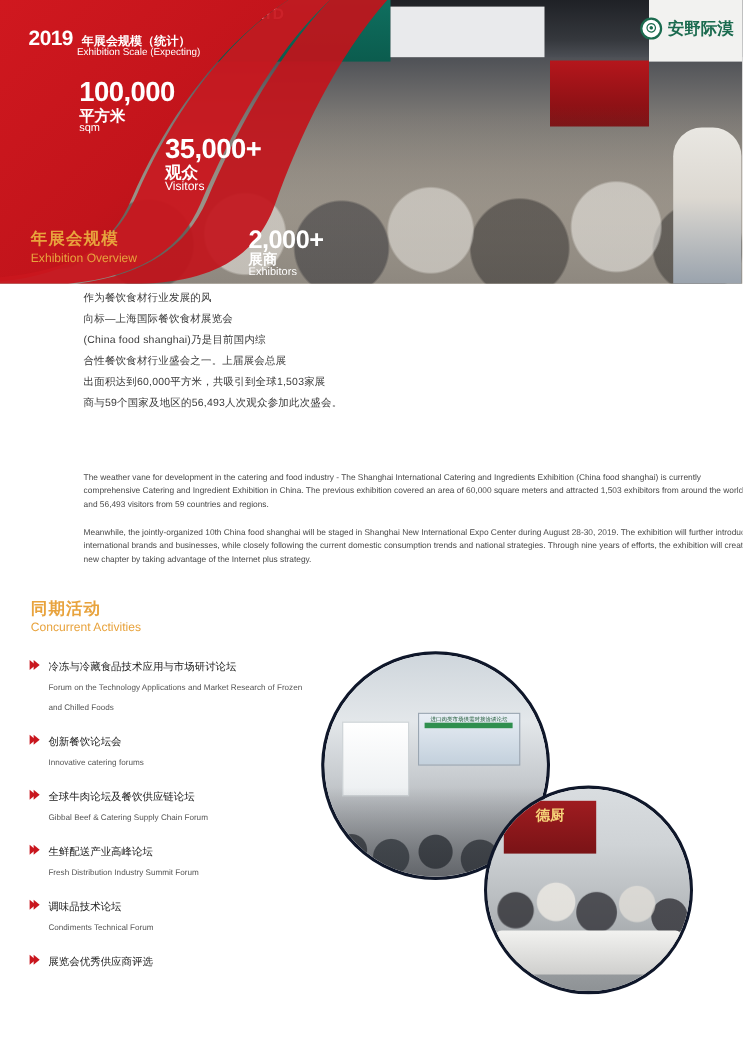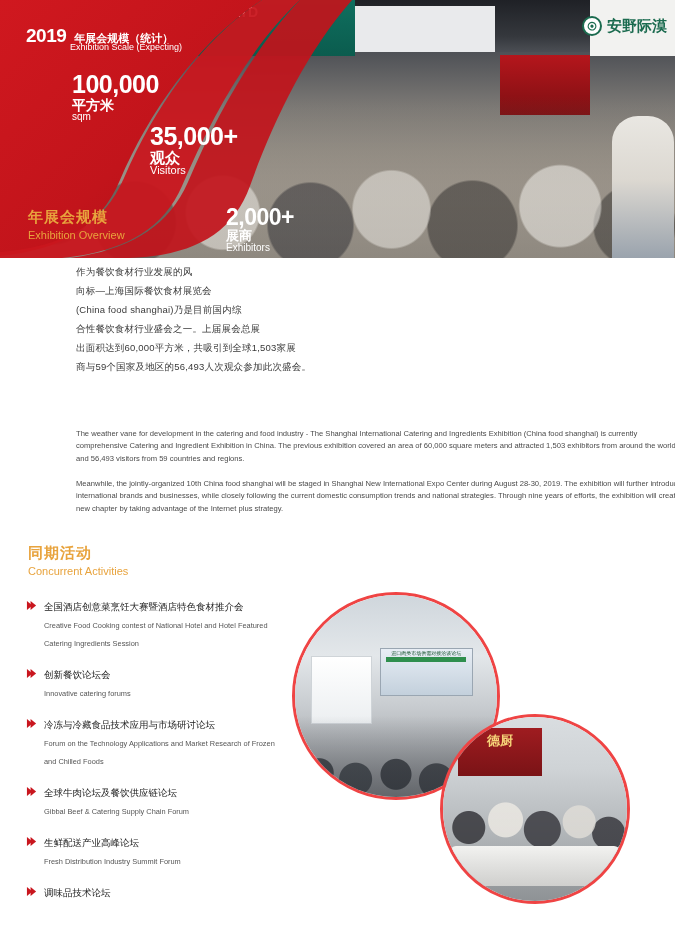--- a/index.html
+++ b/index.html
@@ -125,21 +125,21 @@
   
   .activities { position: absolute; left: 26px; top: 596px; width: 250px; }
   .act-item { display: flex; gap: 7px; margin-bottom: 14px; }
   .act-bullet { flex: 0 0 auto; margin-top: 1px; }
   .act-text .cn { font-size: 9.5px; color: #222; font-weight: normal; line-height: 13px; }
   .act-text .en { font-size: 7.4px; color: #555; line-height: 10.5px; margin-top: 2px; }
 
   
   .circ {
     position: absolute; border-radius: 50%; overflow: hidden;
-    border: 3px solid #ef4444;
+    border: 3px solid #0f172a;
   }
   .circ-a { left: 292px; top: 592px; width: 208px; height: 208px; }
   .circ-b { left: 440px; top: 714px; width: 190px; height: 190px; }
 
   .photo-room {
     width: 100%; height: 100%;
     background:
       linear-gradient(180deg,#cfd6dc 0%, #e3e7ea 30%, #c8ccd0 55%, #8d8f92 100%);
     position: relative;
   }
@@ -274,56 +274,44 @@
 
   <div class="para en" style="left:28px; top:478px; width:616px;">Meanwhile, the jointly-organized 10th China food shanghai will be staged in Shanghai New International Expo Center during August 28-30, 2019. The exhibition will further introduce international brands and businesses, while closely following the current domestic consumption trends and national strategies. Through nine years of efforts, the exhibition will create a new chapter by taking advantage of the Internet plus strategy.</div>
 
   <div class="sec-head" style="top:544px;">
     <div class="cn">同期活动</div>
     <div class="en">Concurrent Activities</div>
   </div>
 
   <div class="activities">
 
-    <div class="act-item">
-      <span class="act-bullet">
-        <svg width="11" height="11" viewBox="0 0 12 12">
-            <path d="M1,1 L7,6 L1,11 Z" fill="#c9161e"></path>
-            <path d="M5,1 L11,6 L5,11 Z" fill="#c9161e"></path>
-          </svg>
-      </span>
-      <span class="act-text">
-        <span class="cn">全国酒店创意菜烹饪大赛暨酒店特色食材推介会</span><br>
-        <span class="en">Creative Food Cooking contest of National Hotel and Hotel Featured Catering Ingredients Session</span>
+
+    <div class="act-item">
+      <span class="act-bullet">
+        <svg width="11" height="11" viewBox="0 0 12 12">
+            <path d="M1,1 L7,6 L1,11 Z" fill="#c9161e"></path>
+            <path d="M5,1 L11,6 L5,11 Z" fill="#c9161e"></path>
+          </svg>
+      </span>
+      <span class="act-text">
+        <span class="cn">冷冻与冷藏食品技术应用与市场研讨论坛</span><br>
+        <span class="en">Forum on the Technology Applications and Market Research of Frozen and Chilled Foods</span>
       </span>
     </div>
 
     <div class="act-item">
       <span class="act-bullet">
         <svg width="11" height="11" viewBox="0 0 12 12">
             <path d="M1,1 L7,6 L1,11 Z" fill="#c9161e"></path>
             <path d="M5,1 L11,6 L5,11 Z" fill="#c9161e"></path>
           </svg>
       </span>
       <span class="act-text">
         <span class="cn">创新餐饮论坛会</span><br>
         <span class="en">Innovative catering forums</span>
-      </span>
-    </div>
-
-    <div class="act-item">
-      <span class="act-bullet">
-        <svg width="11" height="11" viewBox="0 0 12 12">
-            <path d="M1,1 L7,6 L1,11 Z" fill="#c9161e"></path>
-            <path d="M5,1 L11,6 L5,11 Z" fill="#c9161e"></path>
-          </svg>
-      </span>
-      <span class="act-text">
-        <span class="cn">冷冻与冷藏食品技术应用与市场研讨论坛</span><br>
-        <span class="en">Forum on the Technology Applications and Market Research of Frozen and Chilled Foods</span>
       </span>
     </div>
 
     <div class="act-item">
       <span class="act-bullet">
         <svg width="11" height="11" viewBox="0 0 12 12">
             <path d="M1,1 L7,6 L1,11 Z" fill="#c9161e"></path>
             <path d="M5,1 L11,6 L5,11 Z" fill="#c9161e"></path>
           </svg>
       </span>

